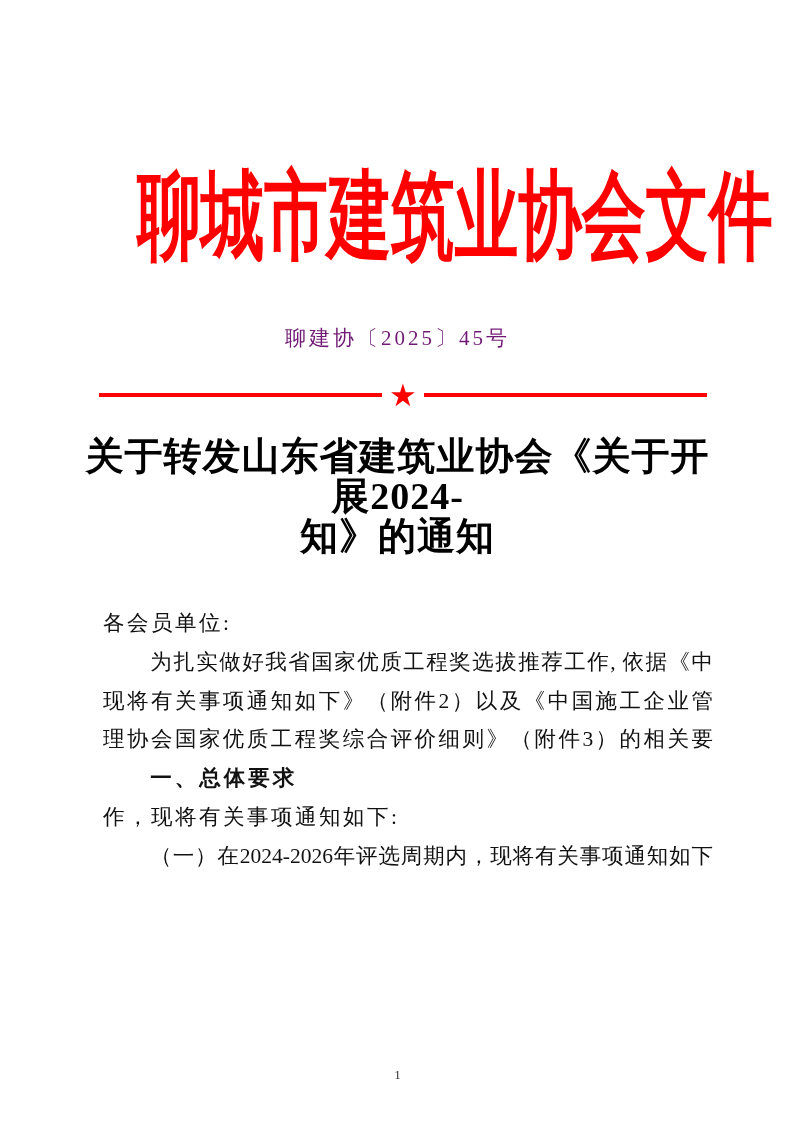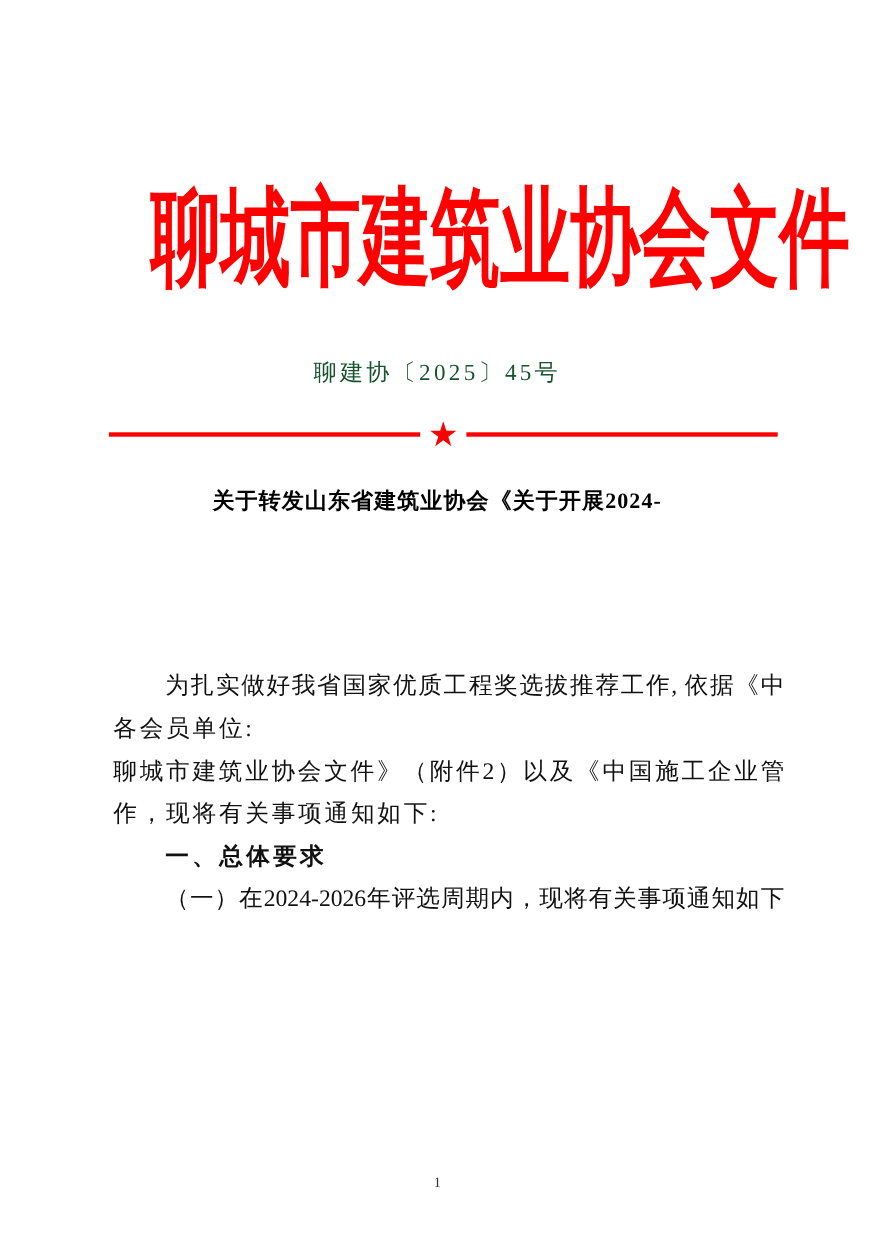--- a/index.html
+++ b/index.html
@@ -34,21 +34,21 @@
   }
 
   
   .doc-number {
     position: absolute;
     top: 312px;
     left: 0;
     width: 795px;
     text-align: center;
     font-size: 21px;
-    color: #14532d;
+    color: #701a75;
     letter-spacing: 3px;
   }
 
   
   .divider {
     position: absolute;
     top: 368px;
     left: 99px;
     width: 608px;
     height: 30px;
@@ -69,21 +69,21 @@
     font-family: "DejaVu Sans", sans-serif;
   }
 
   
   .doc-title {
     position: absolute;
     top: 424px;
     left: 80px;
     width: 635px;
     text-align: center;
-    font-size: 20px;
+    font-size: 38px;
     font-weight: bold;
     color: #000000;
     line-height: 40px;
     letter-spacing: 1px;
   }
 
   
   .body-text {
     position: absolute;
     top: 592px;
@@ -132,26 +132,28 @@
   <div class="doc-number">聊建协〔2025〕45号</div>
 
   <div class="divider">
     <div class="seg"></div>
     <div class="star">★</div>
     <div class="seg"></div>
   </div>
 
   <div class="doc-title">
     <div>关于转发山东省建筑业协会《关于开展2024-</div>
+    <div>知》的通知</div>
   </div>
 
   <div class="body-text">
+    <div class="line">各会员单位:</div>
     <div class="line fill indent">为扎实做好我省国家优质工程奖选拔推荐工作, 依据《中</div>
-    <div class="line">各会员单位:</div>
-    <div class="line fill">聊城市建筑业协会文件》（附件2）以及《中国施工企业管</div>
+    <div class="line fill">现将有关事项通知如下》（附件2）以及《中国施工企业管</div>
+    <div class="line fill">理协会国家优质工程奖综合评价细则》（附件3）的相关要</div>
+    <div class="line indent hei">一、总体要求</div>
     <div class="line">作，现将有关事项通知如下:</div>
-    <div class="line indent hei">一、总体要求</div>
     <div class="line fill indent">（一）在2024-2026年评选周期内，现将有关事项通知如下</div>
   </div>
 
   <div class="page-number">1</div>
 
 </div>
 
 </body></html>

